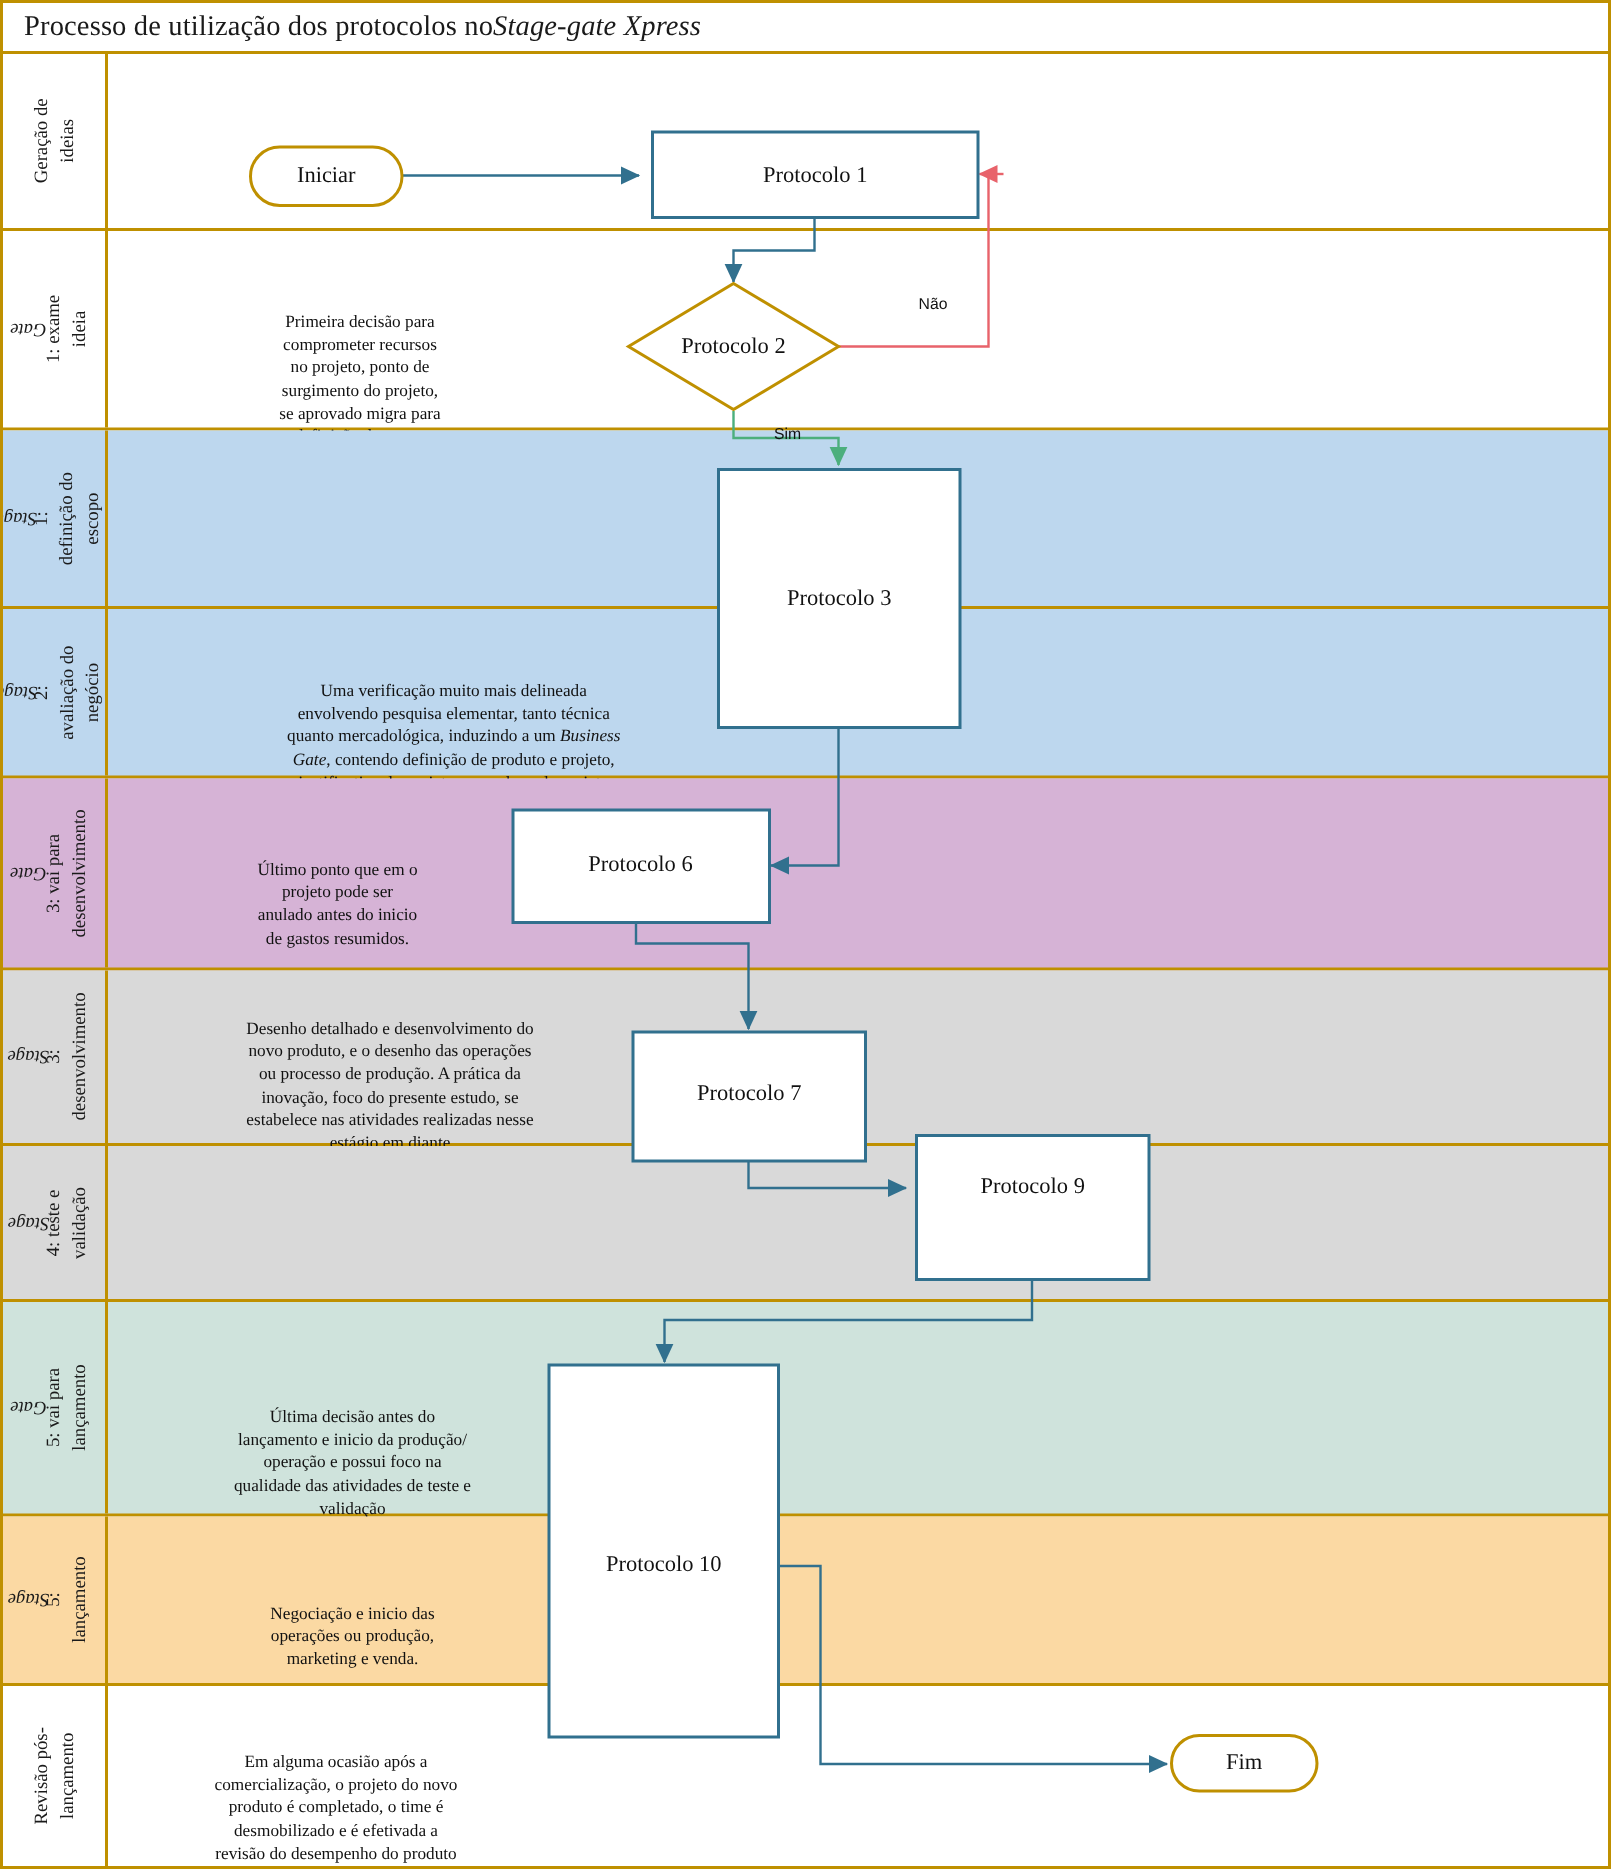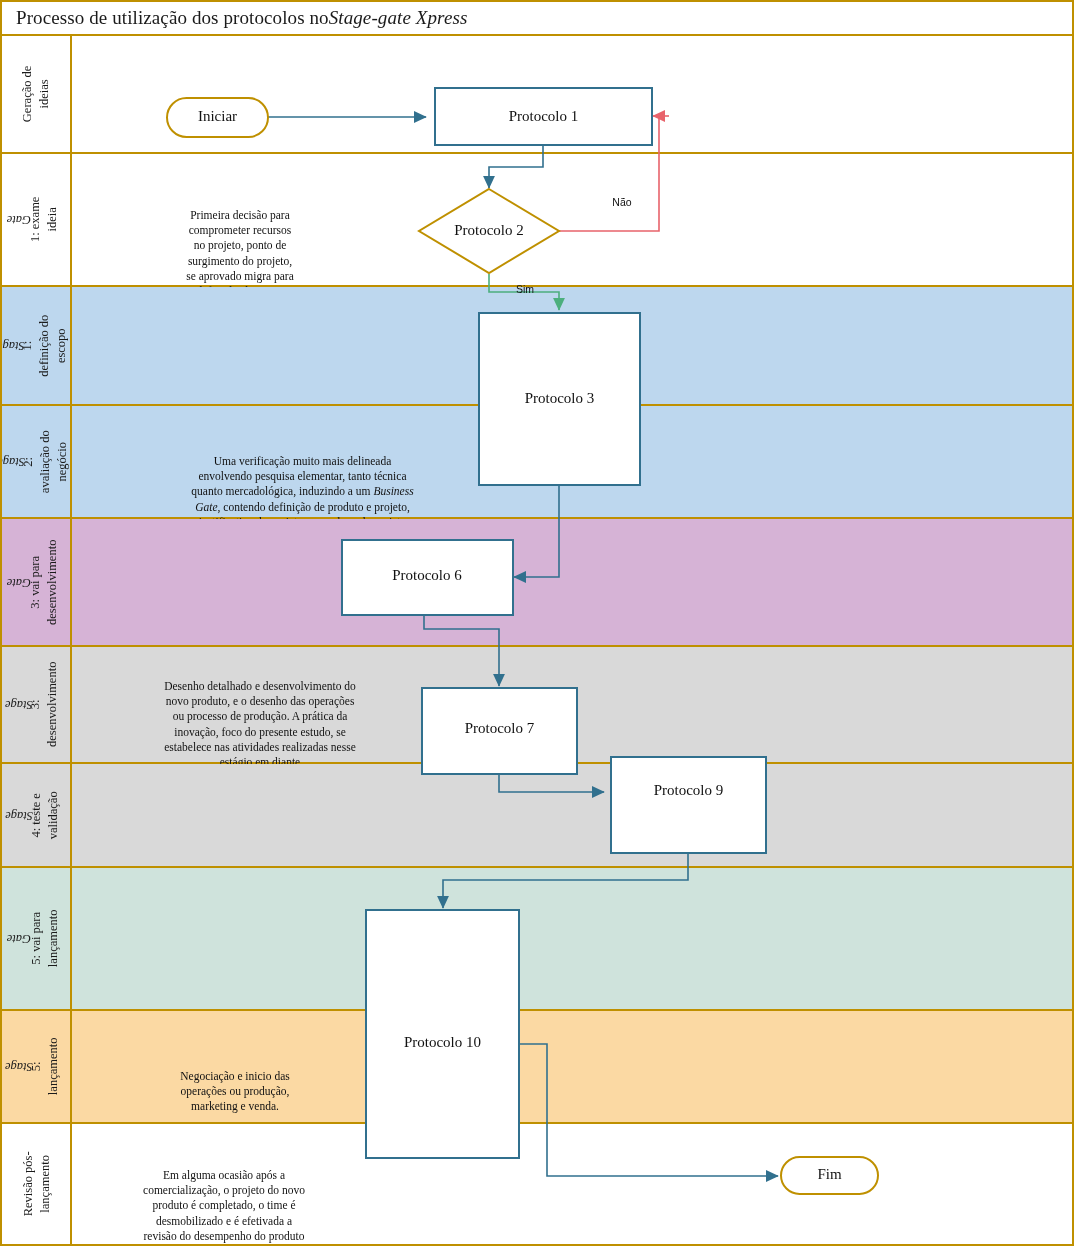--- a/index.html
+++ b/index.html
@@ -152,39 +152,41 @@
     <div class="rowlabel">
       <span><span class="ital">Stage</span> 2:<br>avaliação do<br>negócio</span>
     </div>
     <div class="rowdesc" style="left:88px; width:425px; top:16px;">Uma verificação muito mais delineada<br>envolvendo pesquisa elementar, tanto técnica<br>quanto mercadológica, induzindo a um <span class="ital">Business</span><br><span class="ital">Gate</span>, contendo definição de produto e projeto,<br>justificativa do projeto e um plano de projeto</div>
   </div>
 
   <div class="row fill-purple" style="top: 517px; height: 128px; background: rgb(214, 179, 214);">
     <div class="rowlabel">
       <span><span class="ital">Gate</span> 3: vai para<br>desenvolvimento</span>
     </div>
+    <div class="rowdesc" style="left:88px; width:270px; top:22px;">Último ponto que em o<br>projeto pode ser<br>anulado antes do inicio<br>de gastos resumidos.</div>
   </div>
 
   <div class="row fill-gray" style="top: 645px; height: 117px; background: rgb(217, 217, 217);">
     <div class="rowlabel">
       <span><span class="ital">Stage</span> 3:<br>desenvolvimento</span>
     </div>
     <div class="rowdesc" style="left:88px; width:340px; top:0;text-align:center;">Desenho detalhado e desenvolvimento do<br>novo produto, e o desenho das operações<br>ou processo de produção. A prática da<br>inovação, foco do presente estudo, se<br>estabelece nas atividades realizadas nesse<br>estágio em diante</div>
   </div>
 
   <div class="row fill-gray" style="top: 762px; height: 104px; background: rgb(217, 217, 217);">
     <div class="rowlabel">
       <span><span class="ital">Stage</span> 4: teste e<br>validação</span>
     </div>
   </div>
 
   <div class="row fill-green" style="top: 866px; height: 143px; background: rgb(207, 227, 220);">
     <div class="rowlabel">
       <span><span class="ital">Gate</span> 5: vai para<br>lançamento</span>
     </div>
+    <div class="rowdesc" style="left:88px; width:290px; top:38px;">Última decisão antes do<br>lançamento e inicio da produção/<br>operação e possui foco na<br>qualidade das atividades de teste e<br>validação</div>
   </div>
 
   <div class="row fill-orange" style="top: 1009px; height: 113px; background: rgb(251, 217, 163);">
     <div class="rowlabel">
       <span><span class="ital">Stage</span> 5:<br>lançamento</span>
     </div>
     <div class="rowdesc" style="left:88px; width:290px; top:26px;">Negociação e inicio das<br>operações ou produção,<br>marketing e venda.</div>
   </div>
 
   <div class="row fill-white" style="top: 1122px; height: 120px; background: rgb(255, 255, 255);">

